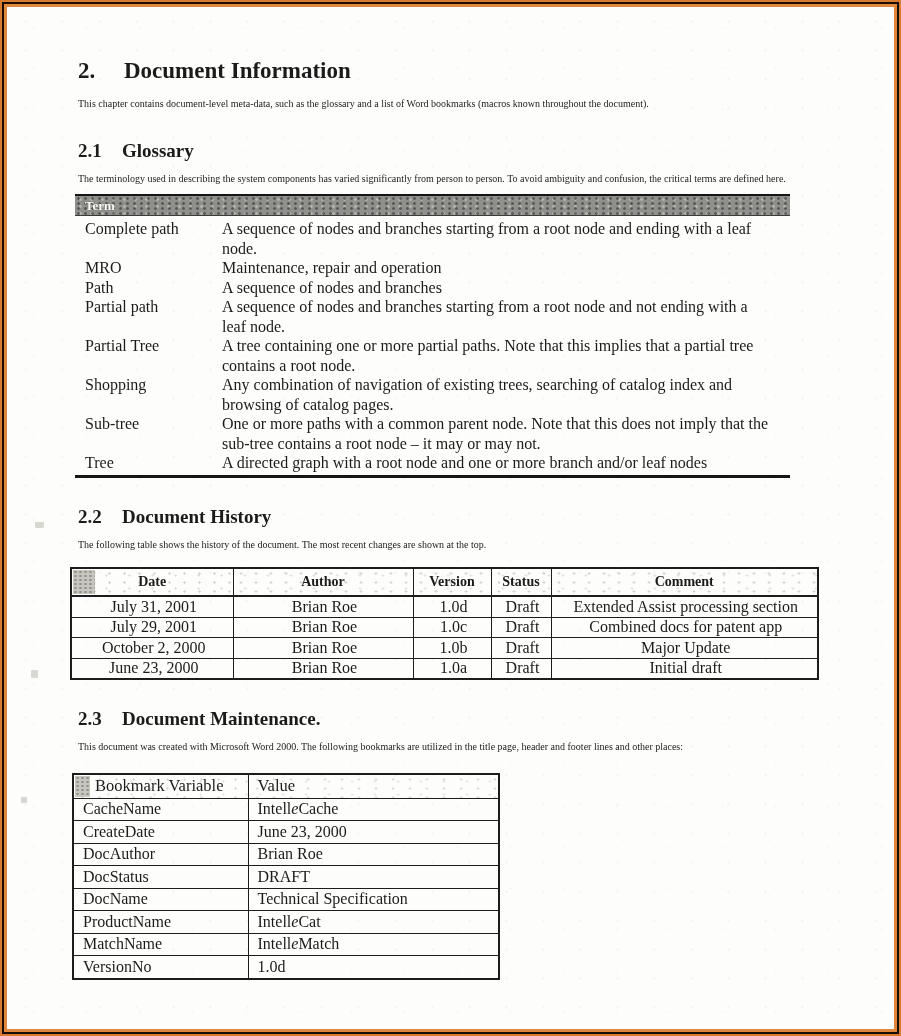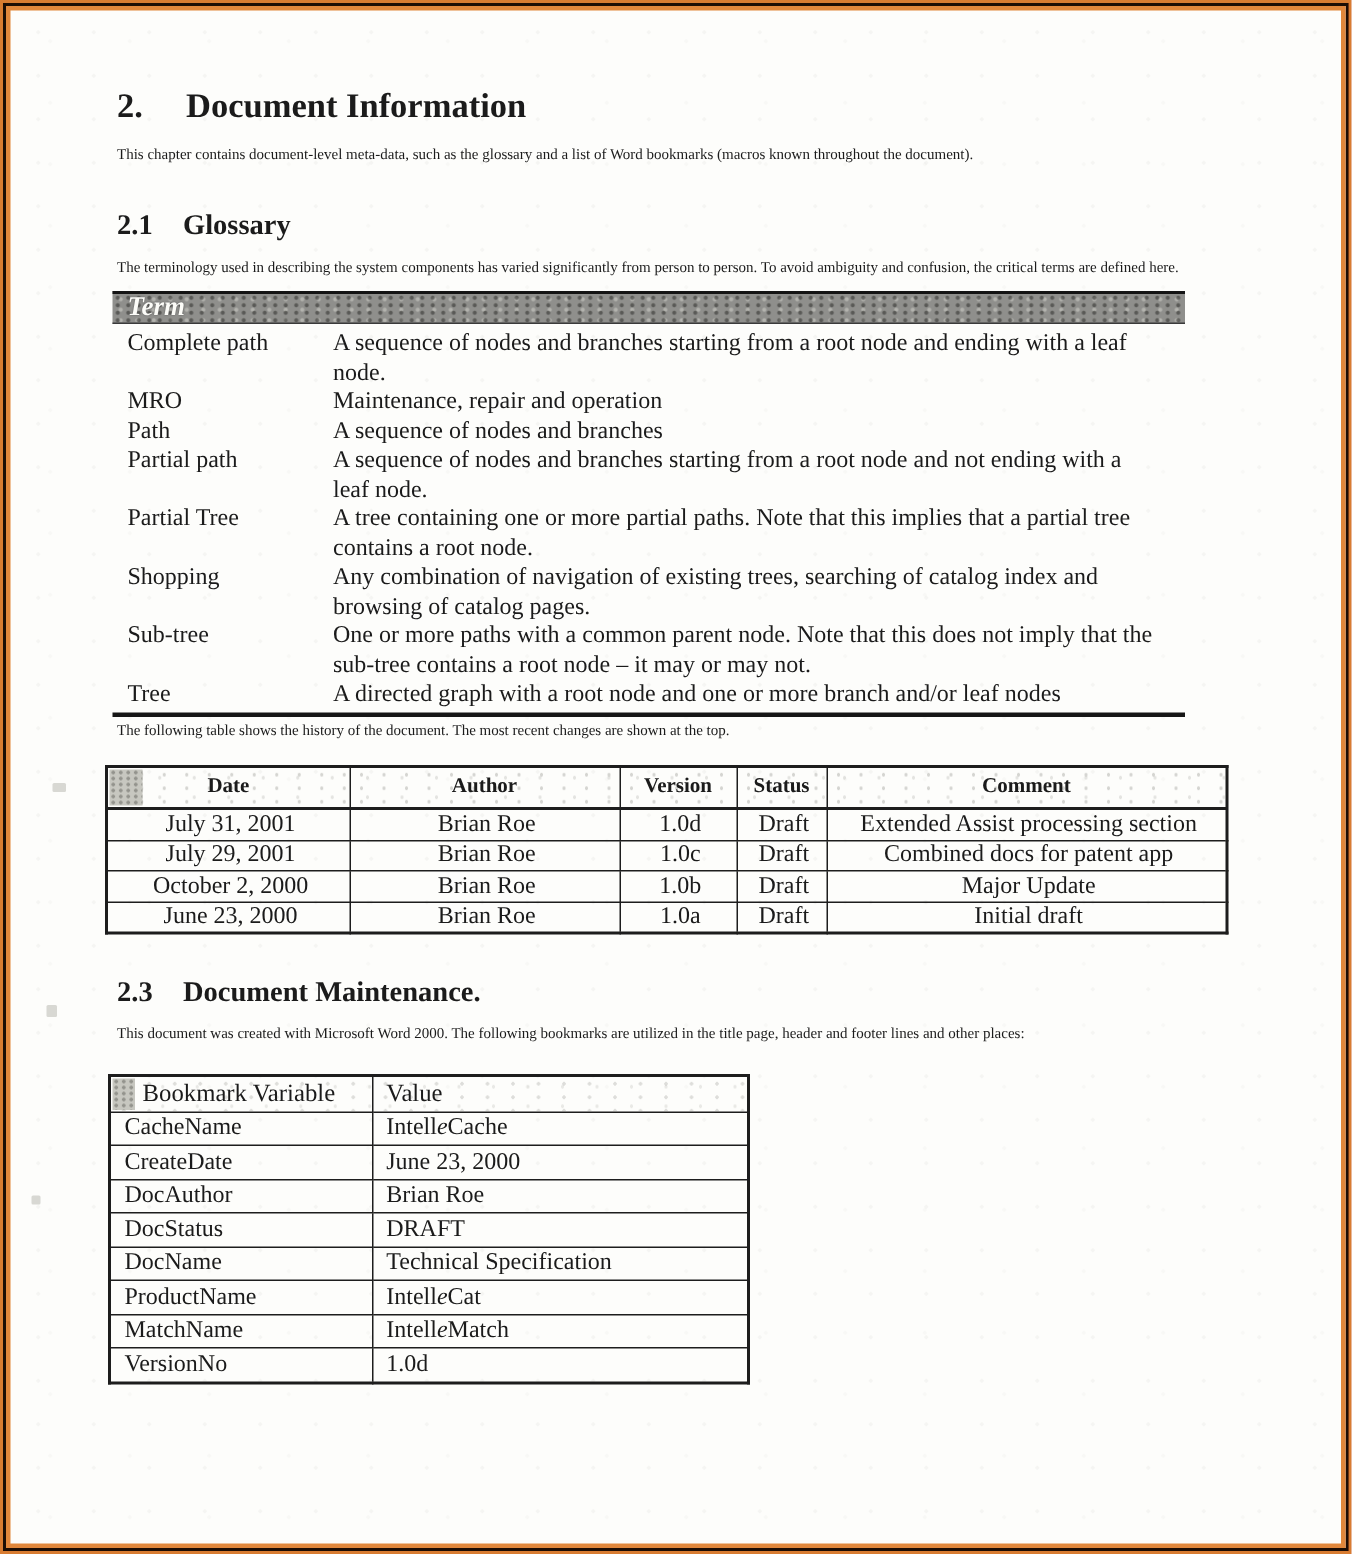--- a/index.html
+++ b/index.html
@@ -5,21 +5,21 @@
   html,body{margin:0;padding:0;}
   body{
     width:901px;height:1036px;
     font-family:"Liberation Serif", serif;
     color:#1b1b1b;
     background:#ffffff;
   }
   .frame-outer{
     width:901px;height:1036px;box-sizing:border-box;
     border:2px solid #d87c31;
-    background:#c2410c;
+    background:#7dd3fc;
   }
   .frame-dark{
     width:100%;height:100%;box-sizing:border-box;
     border:2px solid #1c0d04;
   }
   .frame-inner{
     width:100%;height:100%;box-sizing:border-box;
     border:3px solid #e1873b;
     background:#fdfdfb;
     background-image:
@@ -53,31 +53,30 @@
     font-size:10px;line-height:20.5px;margin:0;width:745px;
   }
   .sect-gap1{margin-top:24px;}
   .sect-gap2{margin-top:27px;}
 
   
   .glossary-table{
     width:715px;margin-left:-3px;margin-top:5px;
   }
   .g-head{
-    display:flex;height:19px;align-items:flex-end;
+    display:flex;height:19px;align-items:center;
     border-top:2px solid #141414;border-bottom:1px solid #3a3a3a;
     background-color:#8f8f8c;
     background-image:
       radial-gradient(circle, rgba(45,45,42,0.55) 1px, transparent 1.7px),
       radial-gradient(circle, rgba(215,215,208,0.5) 1px, transparent 1.7px);
     background-size:7px 5px, 11px 7px;
     color:#fcfcf8;
-    font-weight:bold;font-size:18px;
+    font-weight:bold;font-size:13px;
     text-shadow:0 0 1px #4a4a4a;
-    font-style:italic;
   }
   .g-head .g-term{padding-top:1px;}
   .g-term{width:137px;padding-left:10px;flex:none;}
   .g-def{flex:1;padding-right:16px;}
   .g-body{
     padding:3px 0 2px 0;
     border-bottom:3px solid #161616;
     font-size:16px;
   }
   .g-row{display:flex;line-height:19.5px;}
@@ -189,20 +188,23 @@
                 <div class="g-term">Sub-tree</div>
                 <div class="g-def">One or more paths with a common parent node.  Note that this does not imply that the sub-tree contains a root node – it may or may not.</div>
               </div>
               <div class="g-row">
                 <div class="g-term">Tree</div>
                 <div class="g-def">A directed graph with a root node and one or more branch and/or leaf nodes</div>
               </div>
             </div>
       </div>
 
+      <h2 class="sect-gap2">
+        <span class="hnum">2.2</span><span>Document History</span>
+      </h2>
       <p>The following table shows the history of the document.  The most recent changes are shown at the top.</p>
 
       <table class="history-table">
         <colgroup>
           <col style="width:162px">
               <col style="width:180px">
               <col style="width:78px">
               <col style="width:60px">
               <col style="width:267px">
         </colgroup>

